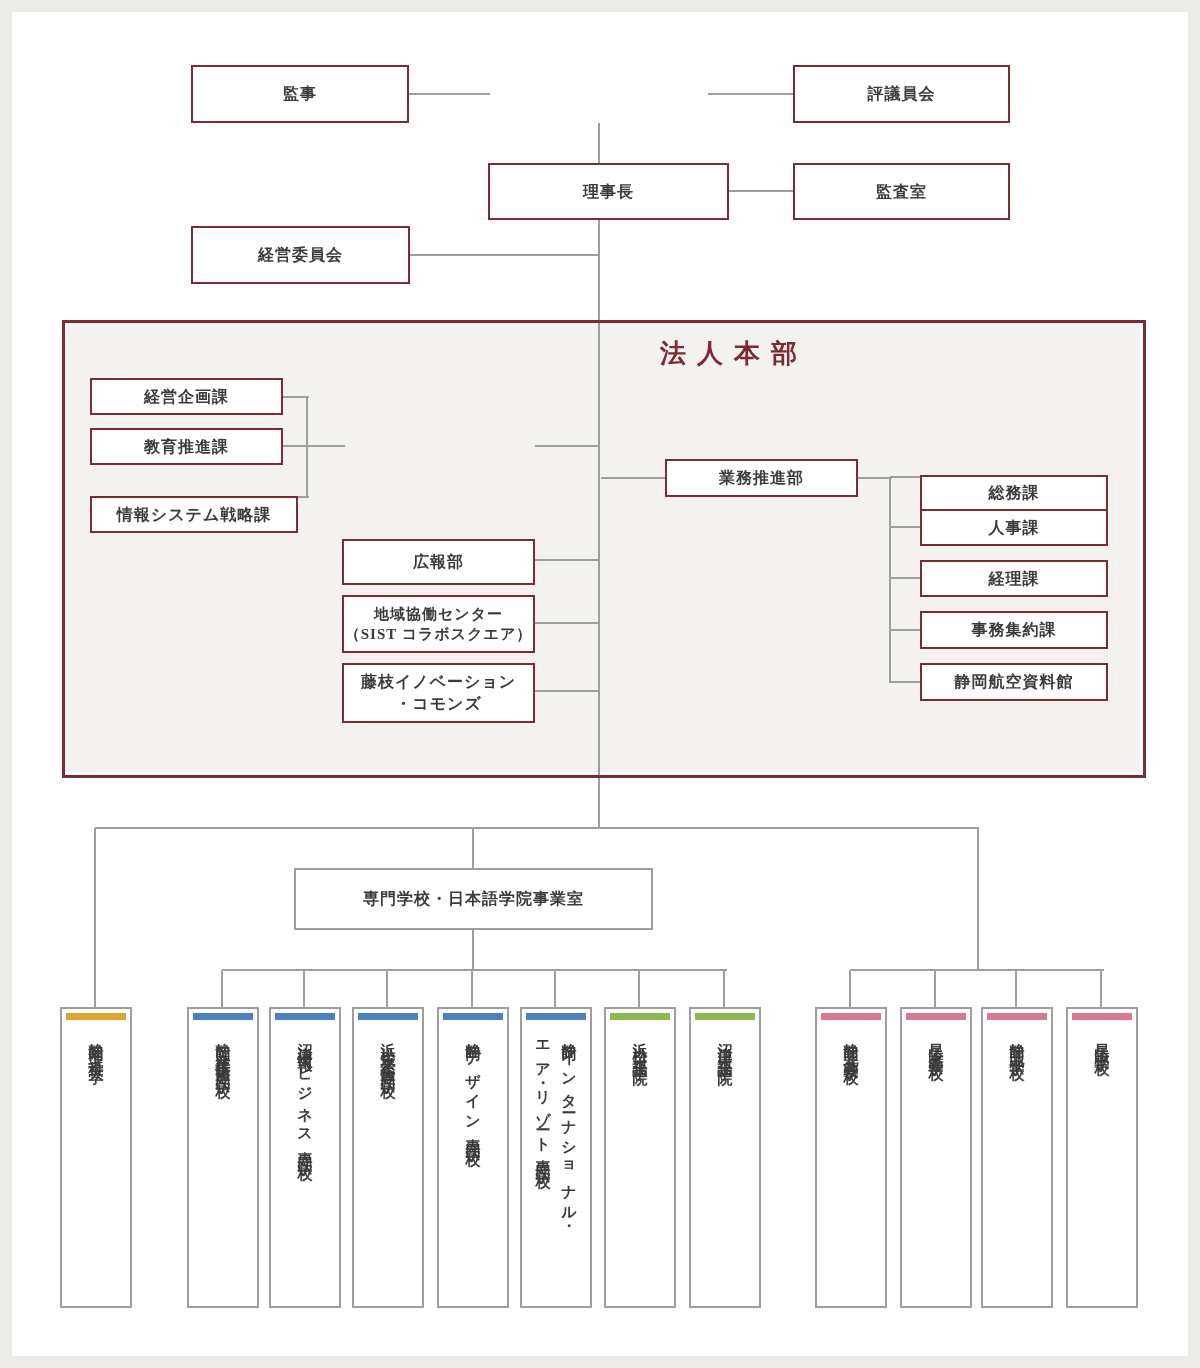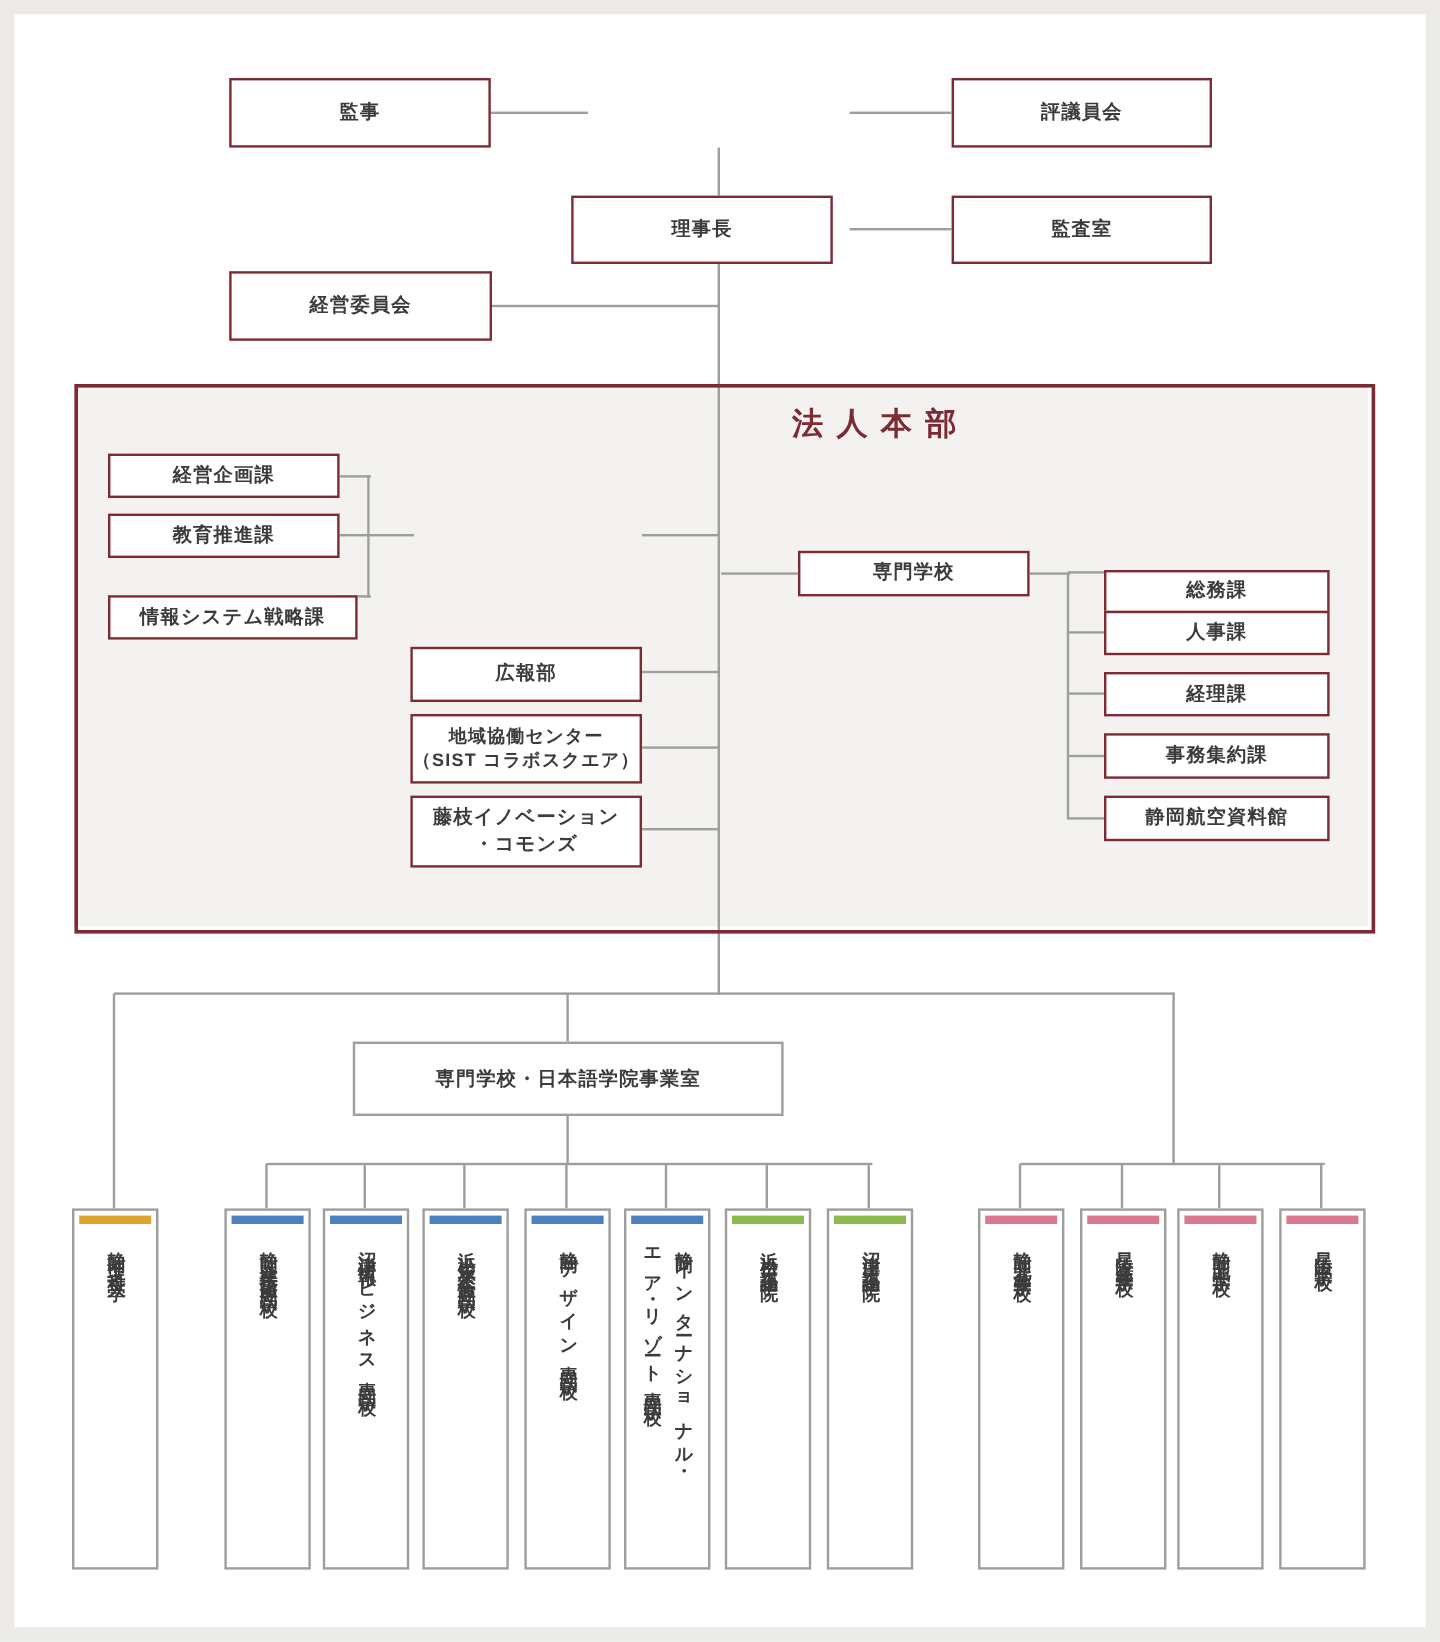--- a/index.html
+++ b/index.html
@@ -1,18 +1,18 @@
 <!DOCTYPE html>
 <html><head>
 <meta charset="utf-8">
 <style>
   html,body{margin:0;padding:0;background:#ecebe8;}
   .page{
     position:relative;width:1200px;height:1368px;background:#ecebe8;
-    font-family:Liberation Sans, sans-serif;color:#3b3b3b;
+    font-family:Liberation Serif, serif;color:#3b3b3b;
     overflow:hidden;
   }
   .panel{position:absolute;left:12px;top:12px;width:1176px;height:1344px;background:#ffffff;}
   
   .rbox{
     position:absolute;box-sizing:border-box;background:#ffffff;
     border:2px solid #7c2a33;display:flex;align-items:center;justify-content:center;
     font-size:16px;font-weight:600;letter-spacing:1px;text-align:center;
     line-height:1.35;white-space:pre-line;z-index:3;color:#3b3b3b;
   }
@@ -43,40 +43,40 @@
   }
 </style>
 </head>
 <body>
 
 <div class="page">
   <div class="panel"></div>
 
   <div class="rbox" style="left:191px;top:65px;width:218px;height:58px;">監事</div>
   <div class="rbox" style="left:793px;top:65px;width:217px;height:58px;">評議員会</div>
-  <div class="rbox" style="left:476px;top:163px;width:218px;height:57px;">理事長</div>
+  <div class="rbox" style="left:488px;top:163px;width:241px;height:57px;">理事長</div>
   <div class="rbox" style="left:793px;top:163px;width:217px;height:57px;text-align:right;">監査室</div>
   <div class="rbox" style="left:191px;top:226px;width:219px;height:58px;">経営委員会</div>
 
   <div class="honbu-bg" style="left:62px;top:320px;width:1078px;height:452px;"></div>
   <div class="honbu-border" style="left:62px;top:320px;width:1078px;height:452px;"></div>
   <div class="honbu-title" style="left:660px;top:336px;">法人本部</div>
 
   <div id="honbu-left">
       <div class="rbox" style="left: 90px; top: 378px; width: 193px; height: 37px;">経営企画課</div>
       <div class="rbox" style="left: 90px; top: 428px; width: 193px; height: 37px;">教育推進課</div>
       <div class="rbox" style="left: 90px; top: 496px; width: 208px; height: 37px;">情報システム戦略課</div>
     </div>
 
   <div class="rbox" style="left:342px;top:539px;width:193px;height:46px;">広報部</div>
   <div class="rbox" style="left:342px;top:595px;width:193px;height:58px;font-size:15px;">地域協働センター
 （SIST コラボスクエア）</div>
   <div class="rbox" style="left:342px;top:663px;width:193px;height:60px;">藤枝イノベーション
 ・コモンズ</div>
-  <div class="rbox" style="left:665px;top:459px;width:193px;height:38px;">専門学校</div>
+  <div class="rbox" style="left:665px;top:459px;width:193px;height:38px;">業務推進部</div>
 
   <div id="honbu-ops">
       <div class="rbox" style="left: 920px; top: 458px; width: 188px; height: 36px; margin-top: 17px;">総務課</div>
       <div class="rbox" style="left: 920px; top: 509px; width: 188px; height: 37px;">人事課</div>
       <div class="rbox" style="left: 920px; top: 560px; width: 188px; height: 37px;">経理課</div>
       <div class="rbox" style="left: 920px; top: 611px; width: 188px; height: 38px;">事務集約課</div>
       <div class="rbox" style="left: 920px; top: 663px; width: 188px; height: 38px;">静岡航空資料館</div>
     </div>
 
   <div class="gbox" style="left:294px;top:868px;width:359px;height:62px;">専門学校・日本語学院事業室</div>

